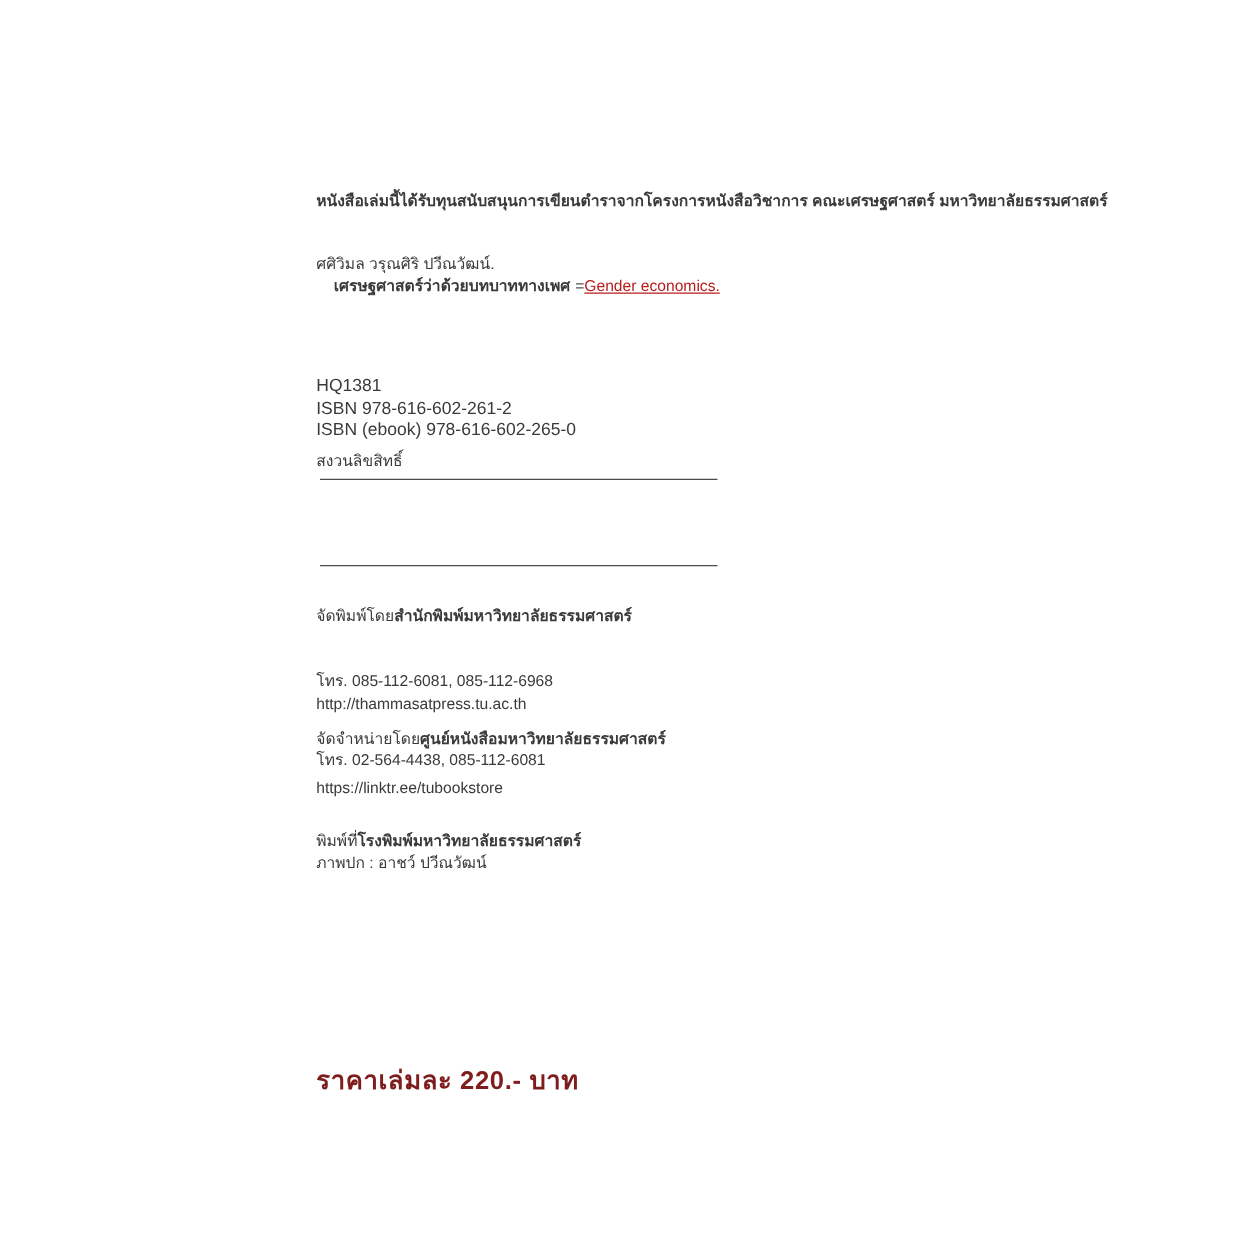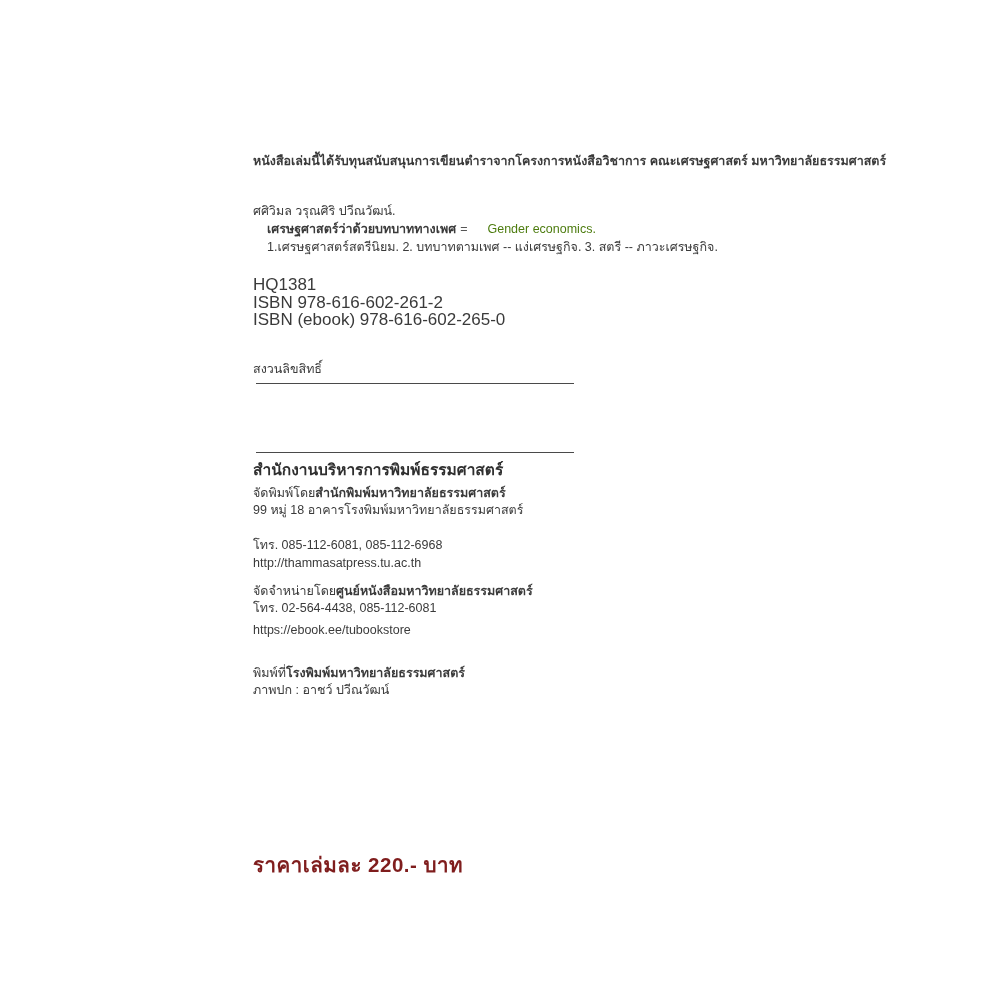--- a/index.html
+++ b/index.html
@@ -12,71 +12,68 @@
     color:#3a3a3a;
   }
   .line {
     position:absolute;
     font-size:12.5px;
     line-height:17.5px;
     white-space:nowrap;
     color:#3a3a3a;
   }
   .b { font-weight:bold; }
-  .block { position:absolute; font-size:17px; line-height:17.5px; white-space:nowrap; }
+  .block { position:absolute; font-size:14px; line-height:17.5px; white-space:nowrap;margin-top:24px; }
   .block > div { height:17.5px; }
   .rule {
     position:absolute;
     height:0; border-top:1.2px solid #4a4a4a;
     width:318px; left:256px;
   }
-  .eng { color:#4d7c0f; margin-left:20px; }
+  .eng { color:#b91c1c; margin-left:0;text-decoration:underline; }
   .sep { margin-left:4px; color:#555555; }
   .office-title { font-size:15.5px; font-weight:bold; color:#2f2f2f; }
   .price { font-size:20.5px; font-weight:bold; color:#7f1d1d; letter-spacing:0.5px; }
 </style>
 </head>
 <body>
 
 <div class="page">
 
   <div class="line b" style="top:153px; left:253px;">หนังสือเล่มนี้ได้รับทุนสนับสนุนการเขียนตำราจากโครงการหนังสือวิชาการ คณะเศรษฐศาสตร์ มหาวิทยาลัยธรรมศาสตร์</div>
 
   <div class="line" style="top:203px; left:253px;">ศศิวิมล วรุณศิริ ปวีณวัฒน์.</div>
   <div class="line" style="top:221px; left:267px;">
     <span class="b">เศรษฐศาสตร์ว่าด้วยบทบาททางเพศ</span><span class="sep">=</span><span class="eng">Gender economics.</span>
   </div>
-  <div class="line" style="top:239px; left:267px;">1.เศรษฐศาสตร์สตรีนิยม. 2. บทบาทตามเพศ -- แง่เศรษฐกิจ. 3. สตรี -- ภาวะเศรษฐกิจ.</div>
 
   <div class="block" style="top:276px; left:253px;">
     <div>HQ1381</div>
     <div>ISBN 978-616-602-261-2</div>
     <div>ISBN (ebook) 978-616-602-265-0</div>
   </div>
 
   <div class="line" style="top:361px; left:253px;">สงวนลิขสิทธิ์</div>
 
   <div class="rule" style="top:383px;"></div>
 
 
   <div class="rule" style="top:452px;"></div>
 
-  <div class="line office-title" style="top:461px; left:253px;">สำนักงานบริหารการพิมพ์ธรรมศาสตร์</div>
   <div class="line" style="top:485px; left:253px;">
     <span>จัดพิมพ์โดย</span><span class="b">สำนักพิมพ์มหาวิทยาลัยธรรมศาสตร์</span>
   </div>
-  <div class="line" style="top:502px; left:253px;">99 หมู่ 18 อาคารโรงพิมพ์มหาวิทยาลัยธรรมศาสตร์</div>
   <div class="line" style="top:537px; left:253px;">โทร. 085-112-6081, 085-112-6968</div>
   <div class="line" style="top:555px; left:253px;text-align:center;">http://thammasatpress.tu.ac.th</div>
 
   <div class="line" style="top:583px; left:253px;">
     <span>จัดจำหน่ายโดย</span><span class="b">ศูนย์หนังสือมหาวิทยาลัยธรรมศาสตร์</span>
   </div>
   <div class="line" style="top:600px; left:253px;">โทร. 02-564-4438, 085-112-6081</div>
-  <div class="line" style="top:622px; left:253px;">https://ebook.ee/tubookstore</div>
+  <div class="line" style="top:622px; left:253px;">https://linktr.ee/tubookstore</div>
 
   <div class="line" style="top:665px; left:253px;text-align:right;">
     <span>พิมพ์ที่</span><span class="b">โรงพิมพ์มหาวิทยาลัยธรรมศาสตร์</span>
   </div>
 
   <div class="line" style="top:682px; left:253px;">ภาพปก : อาชว์ ปวีณวัฒน์</div>
 
   <div class="line price" style="top:856px; left:253px;">ราคาเล่มละ 220.- บาท</div>
 
 </div>

